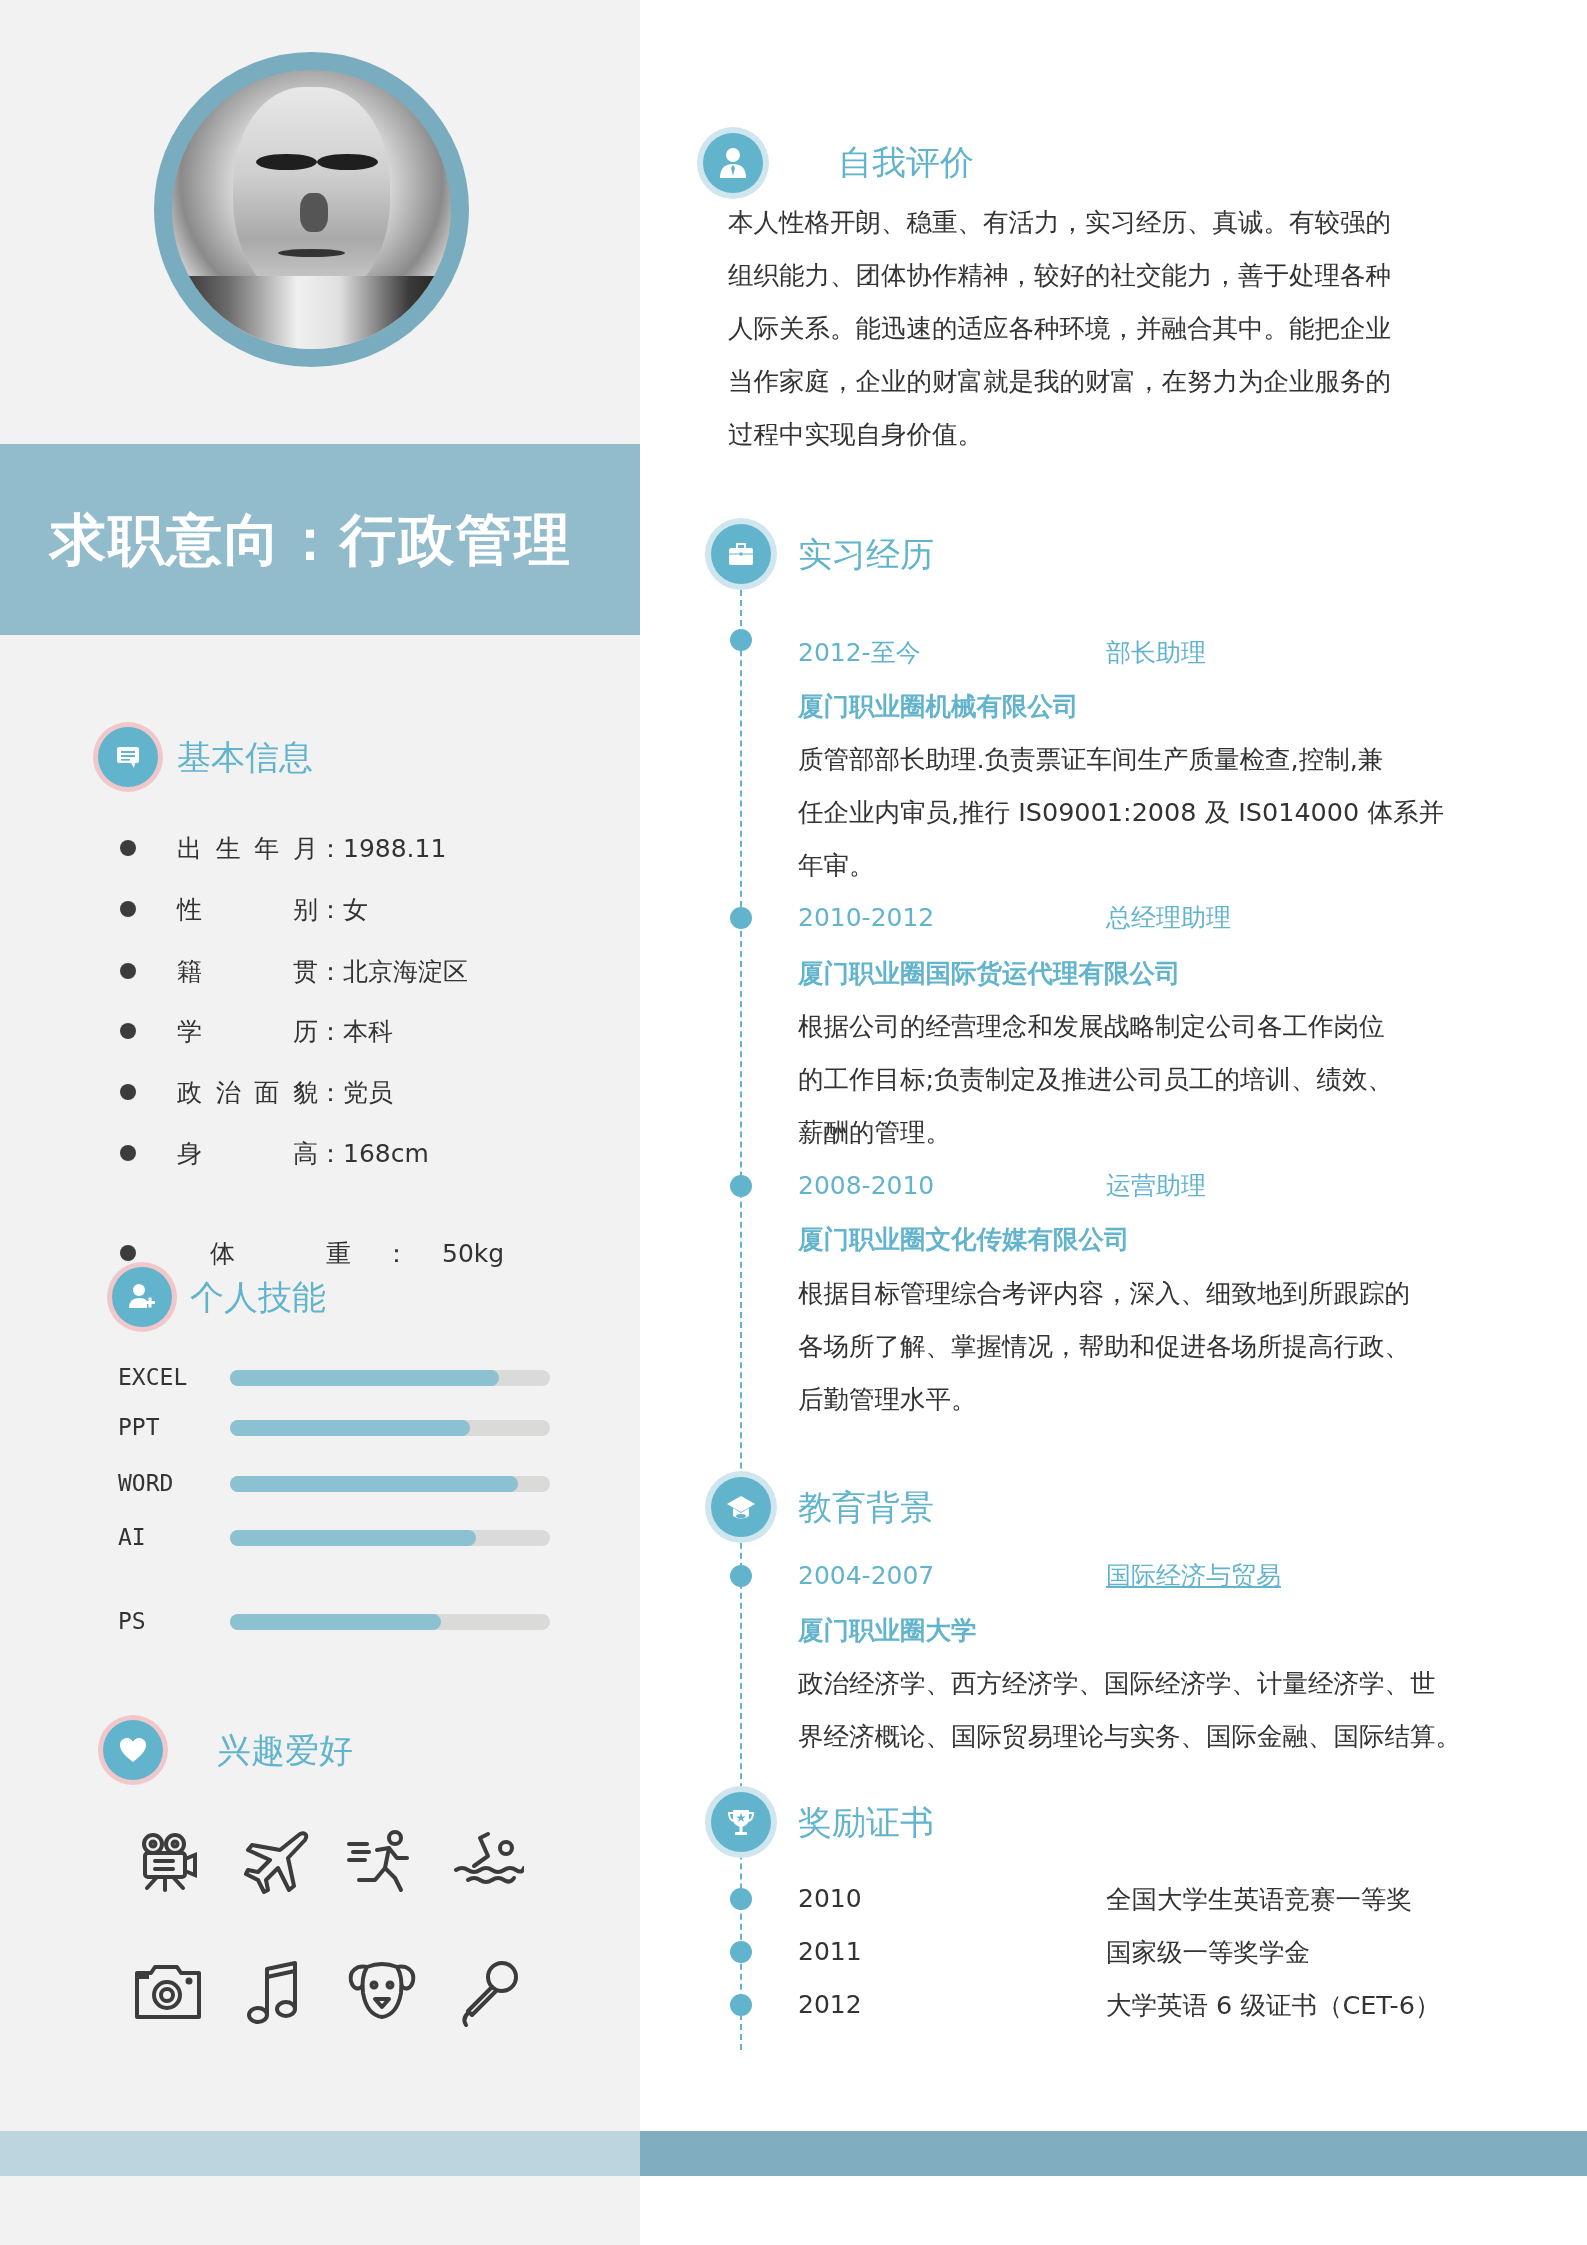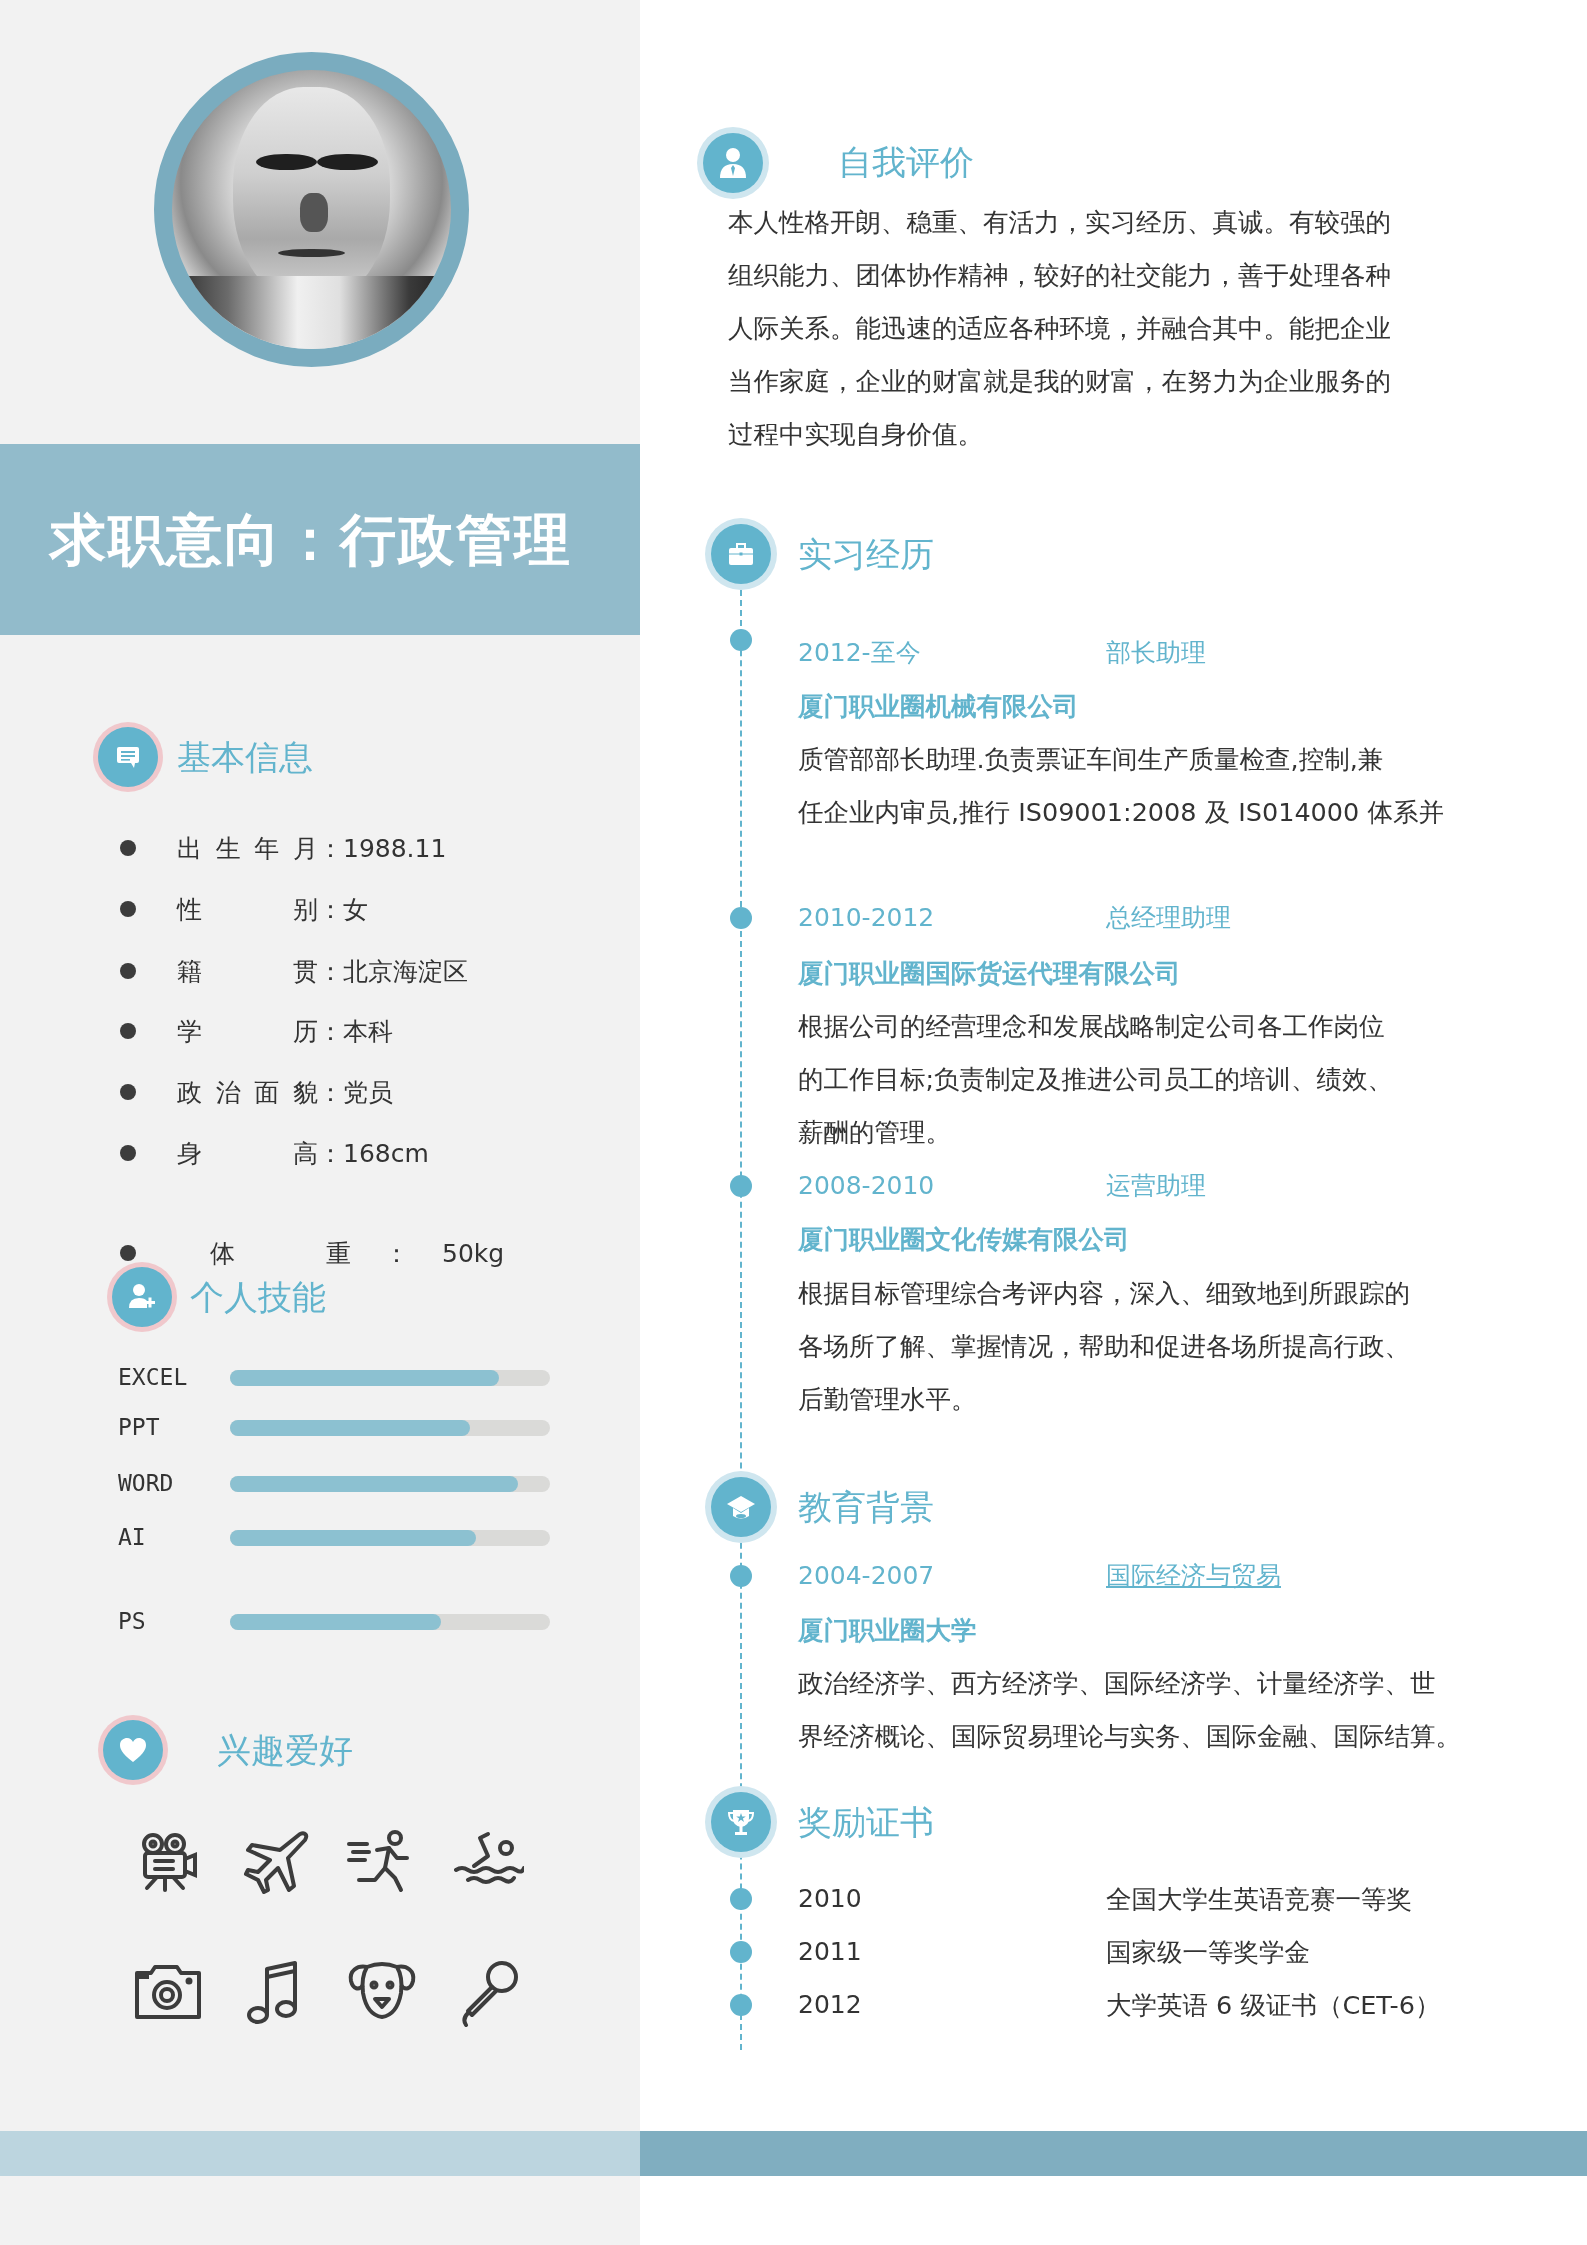--- a/index.html
+++ b/index.html
@@ -260,20 +260,21 @@
 </div>
 <div class="sec-title" style="left:798px;top:534px;">实习经历</div>
 
 <div class="tl-dot" style="top:629px;"></div>
 <div class="entry-date" style="top:635px;">2012-至今</div>
 <div class="entry-role" style="top:635px;">部长助理</div>
 <div class="entry-org" style="top:688px;">厦门职业圈机械有限公司</div>
 <div class="entry-desc" style="top:733px;">
   <div>质管部部长助理.负责票证车间生产质量检查,控制,兼</div>
   <div>任企业内审员,推行 IS09001:2008 及 IS014000 体系并</div>
+  <div>年审。</div>
 </div>
 
 <div class="tl-dot" style="top:907px;"></div>
 <div class="entry-date" style="top:900px;">2010-2012</div>
 <div class="entry-role" style="top:900px;">总经理助理</div>
 <div class="entry-org" style="top:955px;">厦门职业圈国际货运代理有限公司</div>
 <div class="entry-desc" style="top:1000px;">
   <div>根据公司的经营理念和发展战略制定公司各工作岗位</div>
   <div>的工作目标;负责制定及推进公司员工的培训、绩效、</div>
   <div>薪酬的管理。</div>

